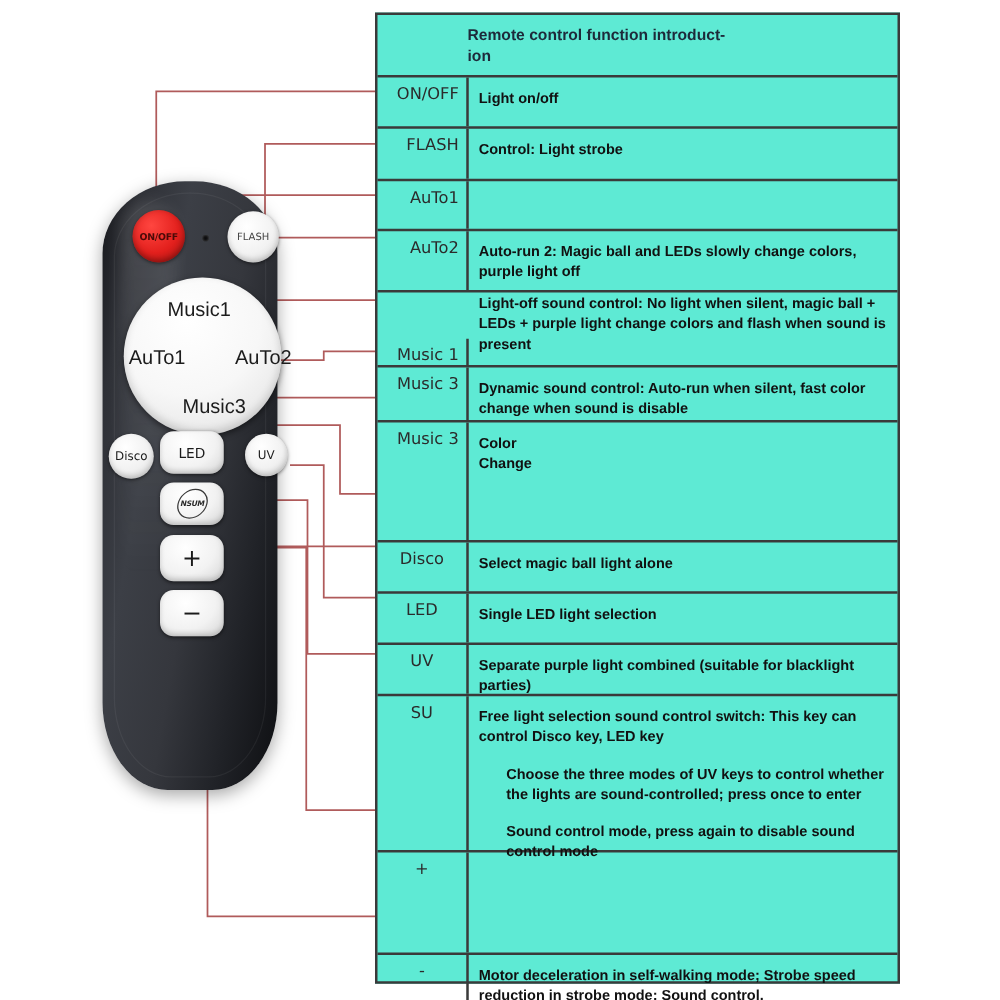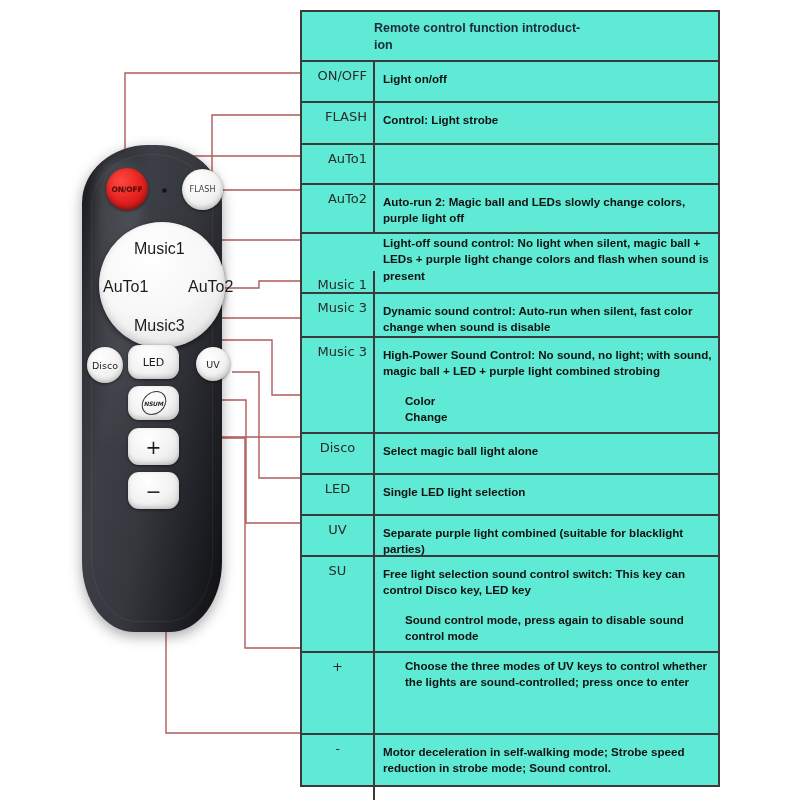--- a/index.html
+++ b/index.html
@@ -67,21 +67,21 @@
   .r-onoff   { height: 41px; }
   .r-flash   { height: 42px; }
   .r-auto1   { height: 40px; }
   .r-auto2   { height: 49px; }
   .r-music1  { height: 60px; align-items: flex-end; }
   .r-music2  { height: 44px; }
   .r-music3  { height: 96px; }
   .r-disco   { height: 41px; }
   .r-led     { height: 41px; }
   .r-uv      { height: 41px; }
-  .r-su      { height: 96px; }
+  .r-su      { height: 125px; }
   .r-plus    { height: 82px; }
   .r-minus   { height: 81px; }
 
   
   #leaders { position: absolute; left: 0; top: 0; width: 800px; height: 800px; pointer-events: none; }
 
   
   #remote-wrap { position: absolute; left: 60px; top: 140px; width: 220px; height: 500px; }
   #remote-body {
     position: absolute; left: 22px; top: 5px;
@@ -131,21 +131,21 @@
     border-radius: 50%;
     background: radial-gradient(circle at 40% 32%, #fcfcfc 0%, #ededed 55%, #c9c9c9 100%);
     box-shadow: inset 0 -2px 4px rgba(0,0,0,.14), 0 1px 3px rgba(0,0,0,.35);
     display:flex; align-items:center; justify-content:center;
   }
   .dlbl { position: absolute; z-index: 5; font-family:Liberation Sans, sans-serif;
           font-size: 16px; color: #1c1c1c; white-space: nowrap; }
   #lbl-music1 { left: 74px; top: 100px; }
   #lbl-auto1  { left: 43px; top: 138px; }
   #lbl-auto2  { left: 128px; top: 138px; }
-  #lbl-music3 { left: 74px; top: 177px; }
+  #lbl-music3 { left: 86px; top: 177px; }
   #lbl-music2 { font-size: 10.5px; position: static; }
 
   .sbtn-round {
     border-radius: 50%;
     background: radial-gradient(circle at 38% 30%, #ffffff 0%, #f1f1f1 55%, #d0d0d0 100%);
     box-shadow: inset 0 -2px 4px rgba(0,0,0,.17), 0 1px 3px rgba(0,0,0,.5);
     font-size: 9.5px;
   }
   .sbtn-pill {
     border-radius: 11px;
@@ -259,21 +259,20 @@
     </div>
     <div class="row r-music2">
       <div class="key">Music 3</div>
       <div class="desc">
           <p>Dynamic sound control: Auto-run when silent, fast color change when sound is disable</p>
         </div>
     </div>
     <div class="row r-music3">
       <div class="key">Music 3</div>
       <div class="desc">
-          <p>High-Power Sound Control: No sound, no light; with sound, magic ball + LED + purple light combined strobing</p>
           <p>Color<br>Change</p>
         </div>
     </div>
     <div class="row r-disco">
       <div class="key center">Disco</div>
       <div class="desc">
           <p>Select magic ball light alone</p>
         </div>
     </div>
     <div class="row r-led">
@@ -285,22 +284,22 @@
     <div class="row r-uv">
       <div class="key center">UV</div>
       <div class="desc">
           <p>Separate purple light combined (suitable for blacklight parties)</p>
         </div>
     </div>
     <div class="row r-su">
       <div class="key center">SU</div>
       <div class="desc">
           <p>Free light selection sound control switch: This key can control Disco key, LED key</p>
+          <p>Choose the three modes of UV keys to control whether the lights are sound-controlled; press once to enter</p>
           <p>Sound control mode, press again to disable sound control mode</p>
-          <p>Choose the three modes of UV keys to control whether the lights are sound-controlled; press once to enter</p>
         </div>
     </div>
     <div class="row r-plus">
       <div class="key center">+</div>
       <div class="desc">
         </div>
     </div>
     <div class="row r-minus">
       <div class="key center">-</div>
       <div class="desc">

